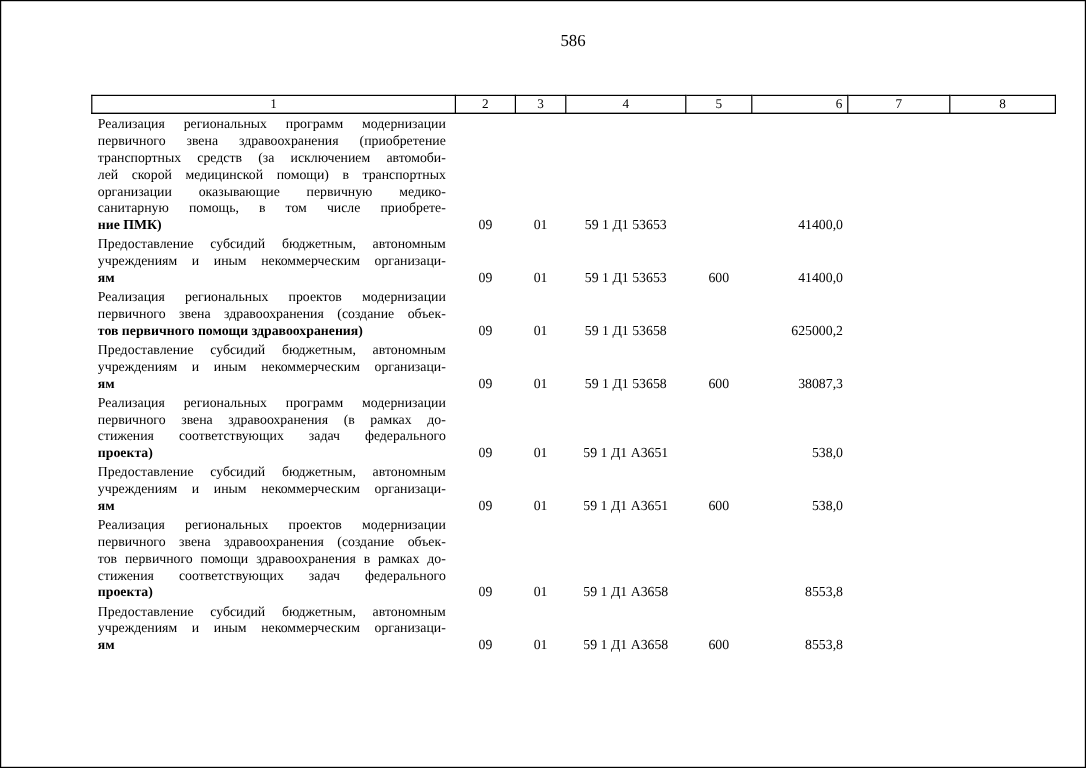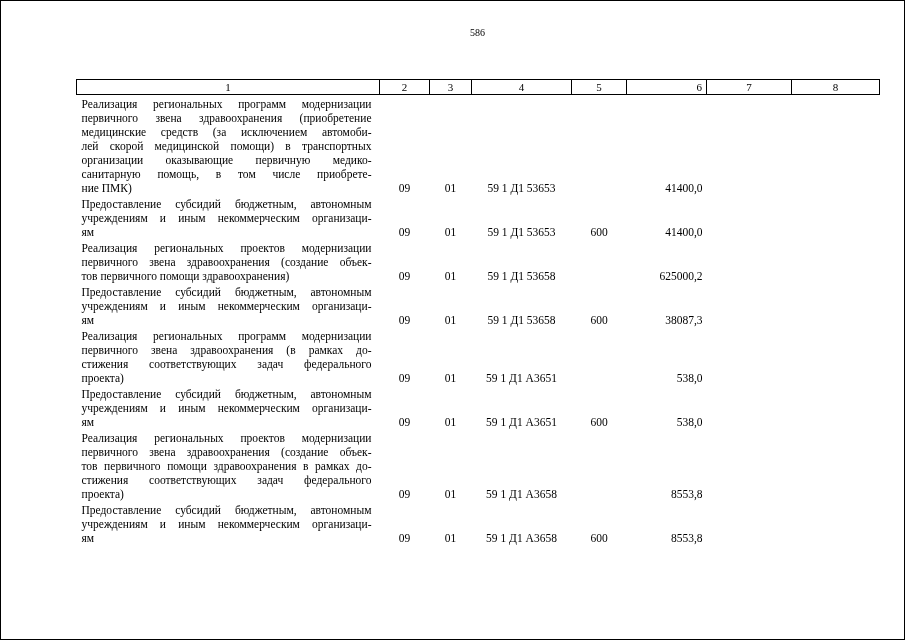--- a/index.html
+++ b/index.html
@@ -9,21 +9,21 @@
     position:relative;
     width:905px; height:640px;
     background:#fff;
     border:1px solid #000;
     overflow:hidden;
   }
   .page-number {
     position:absolute;
     top:26px; left:75px; width:803px;
     text-align:center;
-    font-size:10px;
+    font-size:14px;
   }
   table.budget {
     position:absolute;
     top:78px; left:75px; width:803px;
     border-collapse:collapse;
     table-layout:fixed;
     font-size:11.5px;
     line-height:14px;
   }
   thead th {
@@ -40,21 +40,21 @@
     padding:2px 0 0 0;
     font-size:11.5px;
   }
   tbody td.c1 {
     vertical-align:top;
     padding:2px 8px 0 5px;
   }
   .c2,.c3,.c4,.c5,.c7,.c8 { text-align:center; }
   .c6 { text-align:right; padding-right:4px; }
   .line { text-align:justify; text-align-last:justify; }
-  .line.last { text-align-last:left; }
+  .line.last { text-align-last:left;font-weight:bold; }
 </style>
 </head>
 <body>
 
 <div class="page">
 
   <div class="page-number">586</div>
 
   <table class="budget">
     <colgroup>
@@ -77,21 +77,21 @@
         <th class="c6">6</th>
         <th class="c7">7</th>
         <th class="c8">8</th>
       </tr>
     </thead>
     <tbody>
         <tr>
           <td class="c1">
             <div class="line">Реализация региональных программ модернизации</div>
             <div class="line">первичного звена здравоохранения (приобретение</div>
-            <div class="line">медицинские средств (за исключением автомоби-</div>
+            <div class="line">транспортных средств (за исключением автомоби-</div>
             <div class="line">лей скорой медицинской помощи) в транспортных</div>
             <div class="line">организации оказывающие первичную медико-</div>
             <div class="line">санитарную помощь, в том числе приобрете-</div>
             <div class="line last">ние ПМК)</div>
           </td>
           <td class="c2">09</td>
           <td class="c3">01</td>
           <td class="c4">59 1 Д1 53653</td>
           <td class="c5"></td>
           <td class="c6">41400,0</td>

